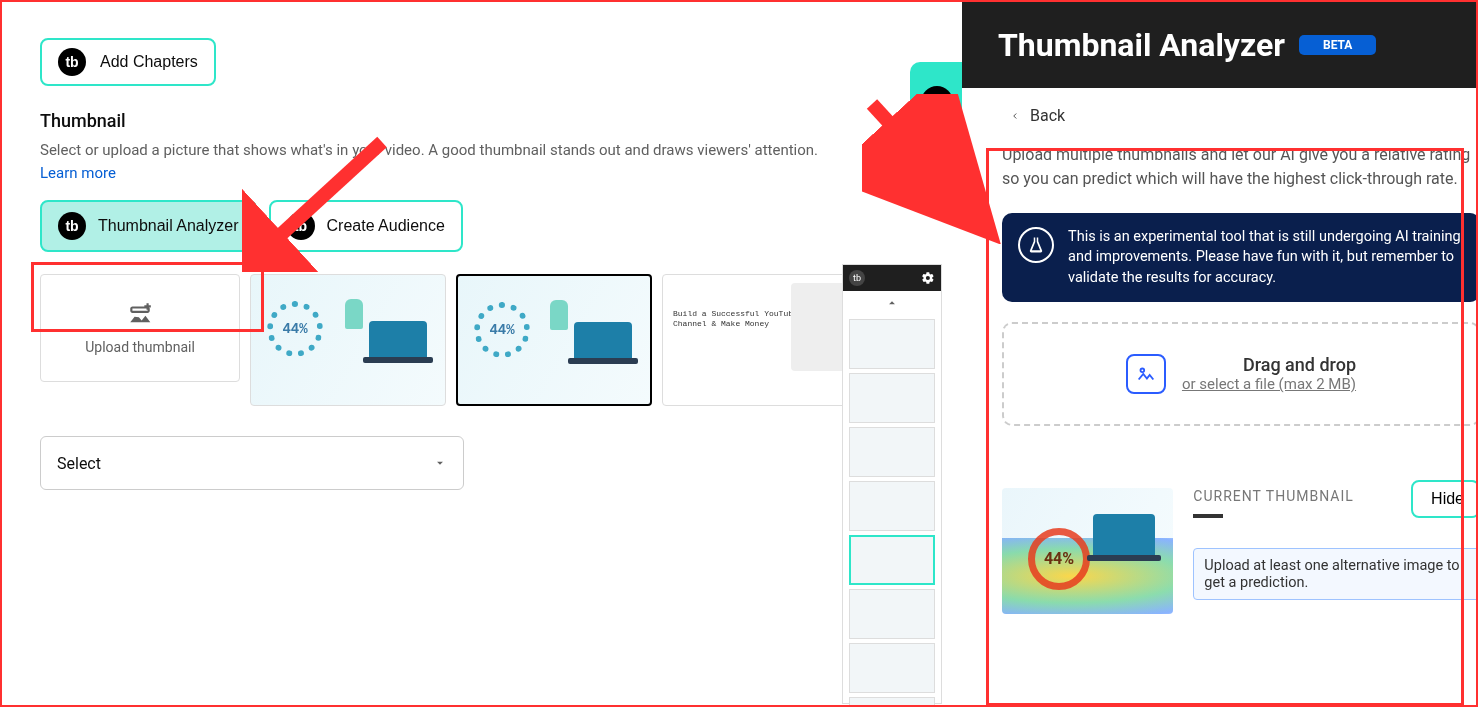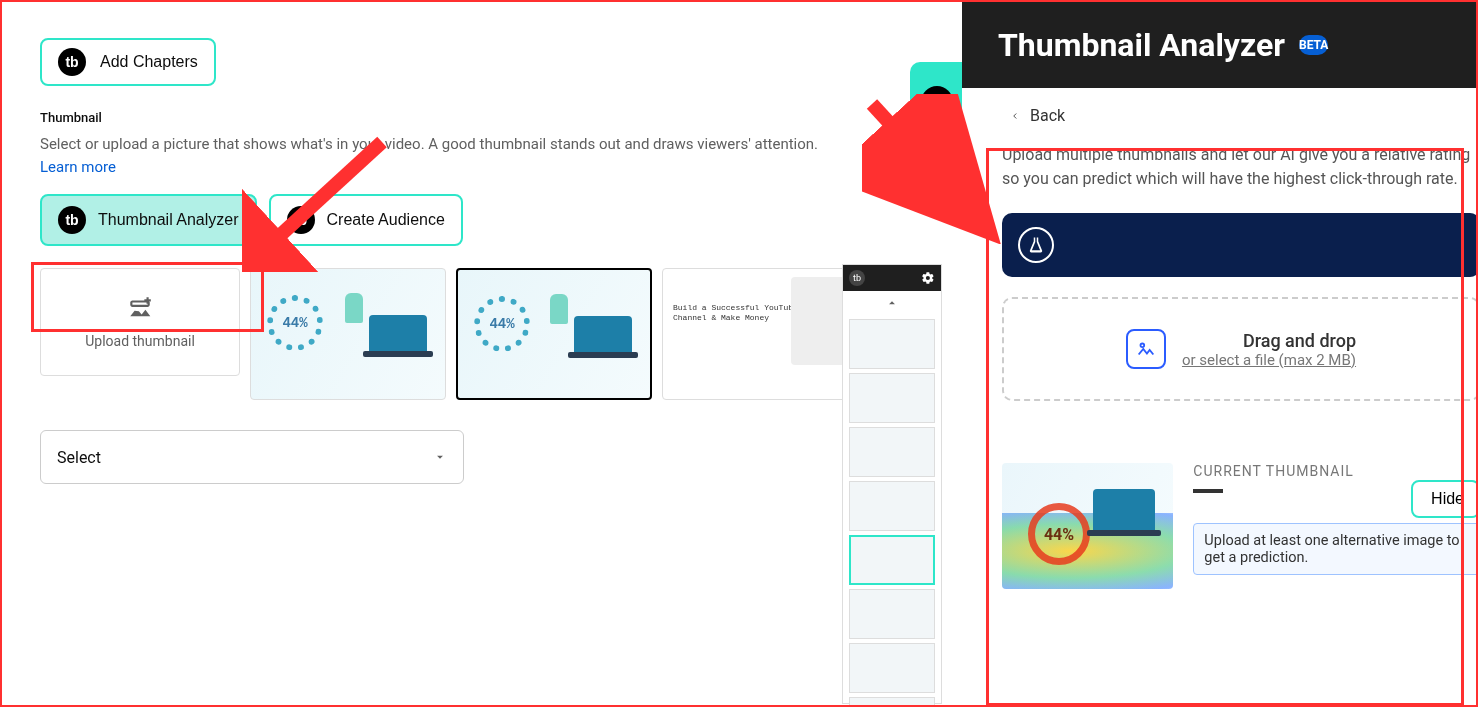--- a/index.html
+++ b/index.html
@@ -2,21 +2,21 @@
 <html><head>
 <meta charset="utf-8">
 <style>
 * { box-sizing: border-box; margin: 0; padding: 0; }
 body { font-family: Roboto, Arial, sans-serif; width: 1478px; height: 707px; position: relative; background: #fff; overflow: hidden; border: 2px solid #ff3030; }
 .left-panel { position: absolute; left: 0; top: 0; width: 960px; height: 707px; padding: 36px 38px 0 38px; }
 .page-title { font-size: 27px; font-weight: 600; color: #0d0d0d; margin-bottom: 28px; }
 .add-chapters-btn { display: inline-flex; align-items: center; gap: 14px; border: 2px solid #2ee6c9; border-radius: 8px; padding: 8px 16px; background: #fff; cursor: pointer; margin-bottom: 24px; }
 .tb-circle { width: 28px; height: 28px; background: #000; border-radius: 50%; display: flex; align-items: center; justify-content: center; color: #fff; font-weight: bold; font-size: 14px; }
 .add-chapters-btn span.lbl { font-size: 16px; font-weight: 500; color: #0d0d0d; }
-.section-title { font-size: 13px; font-weight: 500; color: #0d0d0d; margin-bottom: 10px; }
+.section-title { font-size: 18px; font-weight: 500; color: #0d0d0d; margin-bottom: 10px; }
 .thumb-help { font-size: 15px; color: #606060; margin-bottom: 4px; }
 .learn-more { color: #065fd4; font-size: 15px; text-decoration: none; display: inline-block; margin-bottom: 18px; }
 .highlight-box { position: absolute; left: 29px; top: 260px; width: 233px; height: 70px; border: 3px solid #ff3030; pointer-events: none; z-index: 5; }
 .action-row { display: flex; gap: 12px; margin-bottom: 22px; }
 .action-btn { display: inline-flex; align-items: center; gap: 12px; border: 2px solid #2ee6c9; border-radius: 8px; padding: 10px 16px; cursor: pointer; }
 .action-btn.primary { background: #b1f0e6; }
 .action-btn.secondary { background: #fff; }
 .action-btn .lbl { font-size: 16px; font-weight: 500; color: #0d0d0d; }
 .thumb-row { display: flex; gap: 10px; margin-bottom: 30px; }
 .thumb-upload { width: 200px; height: 108px; border: 1px solid #ddd; border-radius: 4px; display: flex; flex-direction: column; align-items: center; justify-content: center; gap: 12px; cursor: pointer; }
@@ -44,21 +44,21 @@
 .mini-panel { position: absolute; left: 840px; top: 262px; width: 100px; height: 440px; border: 1px solid #ddd; background: #fff; z-index: 6; }
 .mini-hdr { height: 26px; background: #1f1f1f; display:flex; align-items:center; justify-content:space-between; padding:0 6px;}
 .mini-hdr .mt { width:16px;height:16px;border-radius:50%;background:#444;color:#fff;font-size:9px;display:flex;align-items:center;justify-content:center;}
 .mini-hdr svg { fill:#fff;width:14px;height:14px;}
 .mini-chevron { height: 24px; display:flex;align-items:center;justify-content:center;}
 .mini-thumb { height: 50px; margin: 4px 6px; border:1px solid #ddd; background: #f2f6f8; position:relative;}
 .mini-thumb.sel { border: 2px solid #2ee6c9; }
 .right-panel { position:absolute; left:960px; top:0; width:518px; height:707px; background:#fff; z-index:10; }
 .right-header { height: 86px; background:#1f1f1f; display:flex; align-items:center; padding-left: 36px; gap: 14px; }
 .right-header h1 { color:#fff; font-size: 32px; font-weight: 700; }
-.beta { background:#065fd4; color:#fff; font-size:12px; font-weight:bold; padding:3px 0; border-radius: 10px; }
+.beta { background:#065fd4; color:#fff; font-size:12px; font-weight:bold; padding:3px 24px; border-radius: 5px; }
 .right-body { padding: 18px 0 0 40px; position:relative; height: 621px; }
 .back-row { display:flex; align-items:center; gap: 10px; font-size: 16px; color:#333; margin-bottom: 18px; cursor:pointer; padding-left: 8px;}
 .red-box-r { position:absolute; left: 24px; top: 60px; width: 478px; height: 558px; border: 3px solid #ff3030; pointer-events:none; }
 .descr { font-size: 16px; color: #555; line-height: 1.5; margin-bottom: 22px; }
 .notice { background:#0a1f4d; color:#fff; border-radius: 10px; padding: 14px 16px; display:flex; gap:14px; margin-bottom: 20px; }
 .flask { width:36px;height:36px;border:2px solid #fff;border-radius:50%;display:flex;align-items:center;justify-content:center;flex-shrink:0;}
 .notice-text { font-size:14.5px; line-height:1.4; }
 .dropzone { border: 2px dashed #ccc; border-radius: 10px; padding: 30px 20px; display:flex; align-items:center; justify-content:center; gap: 16px; margin-bottom: 16px; cursor:pointer; }
 .dz-icon { width:40px;height:40px;border:2px solid #2b5cff;border-radius:8px; display:flex;align-items:center;justify-content:center;}
 .dz-text .t1 { font-size:18px; color:#333; font-weight:500;text-align:right;}
@@ -197,20 +197,21 @@
     </div>
 
     <div class="descr">Upload multiple thumbnails and let our AI give you a relative rating so you can predict which will have the highest click-through rate.</div>
 
     <div class="notice">
       <div class="flask">
         <svg width="18" height="18" viewBox="0 0 24 24" fill="#fff">
             <path d="M9 2v5L4 19a2 2 0 0 0 2 3h12a2 2 0 0 0 2-3L15 7V2h-2v6l4.5 11h-11L11 8V2H9z"></path>
           </svg>
       </div>
+      <div class="notice-text">This is an experimental tool that is still undergoing AI training and improvements. Please have fun with it, but remember to validate the results for accuracy.</div>
     </div>
 
     <div class="dropzone">
       <div class="dz-icon">
         <svg width="22" height="22" viewBox="0 0 24 24" fill="none" stroke="#2b5cff" stroke-width="2">
             <path d="M4 18l5-6 4 5 3-4 4 5"></path>
             <circle cx="8" cy="8" r="2"></circle>
           </svg>
       </div>
       <div class="dz-text">

